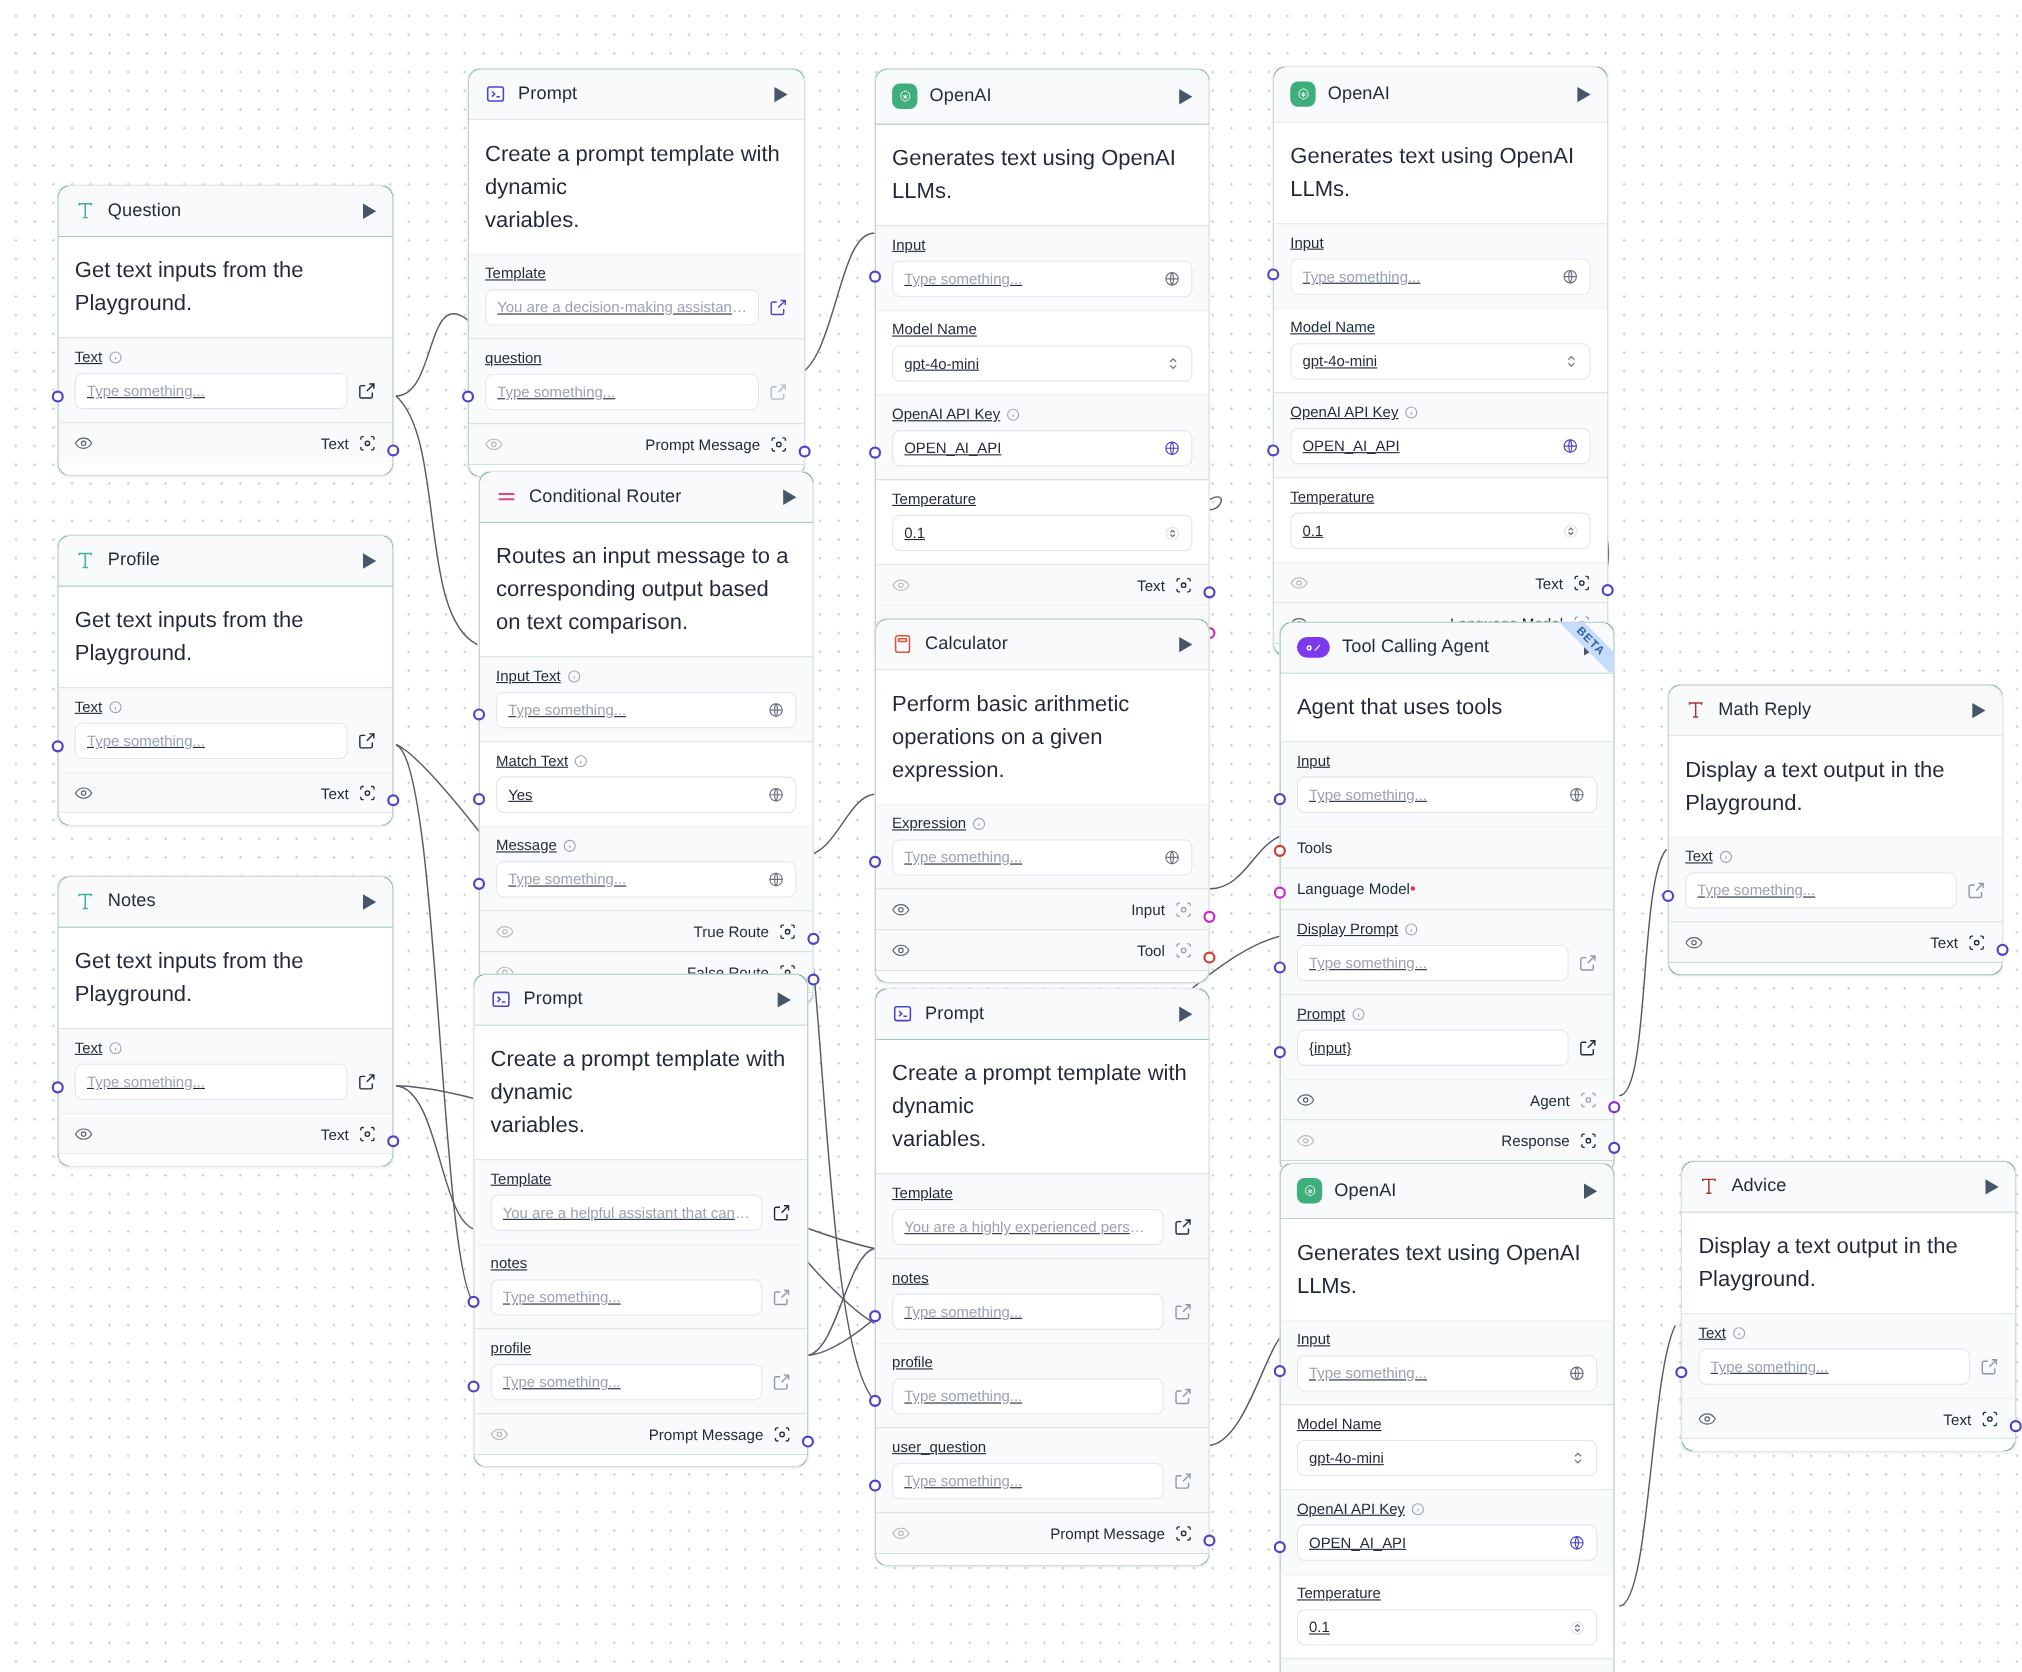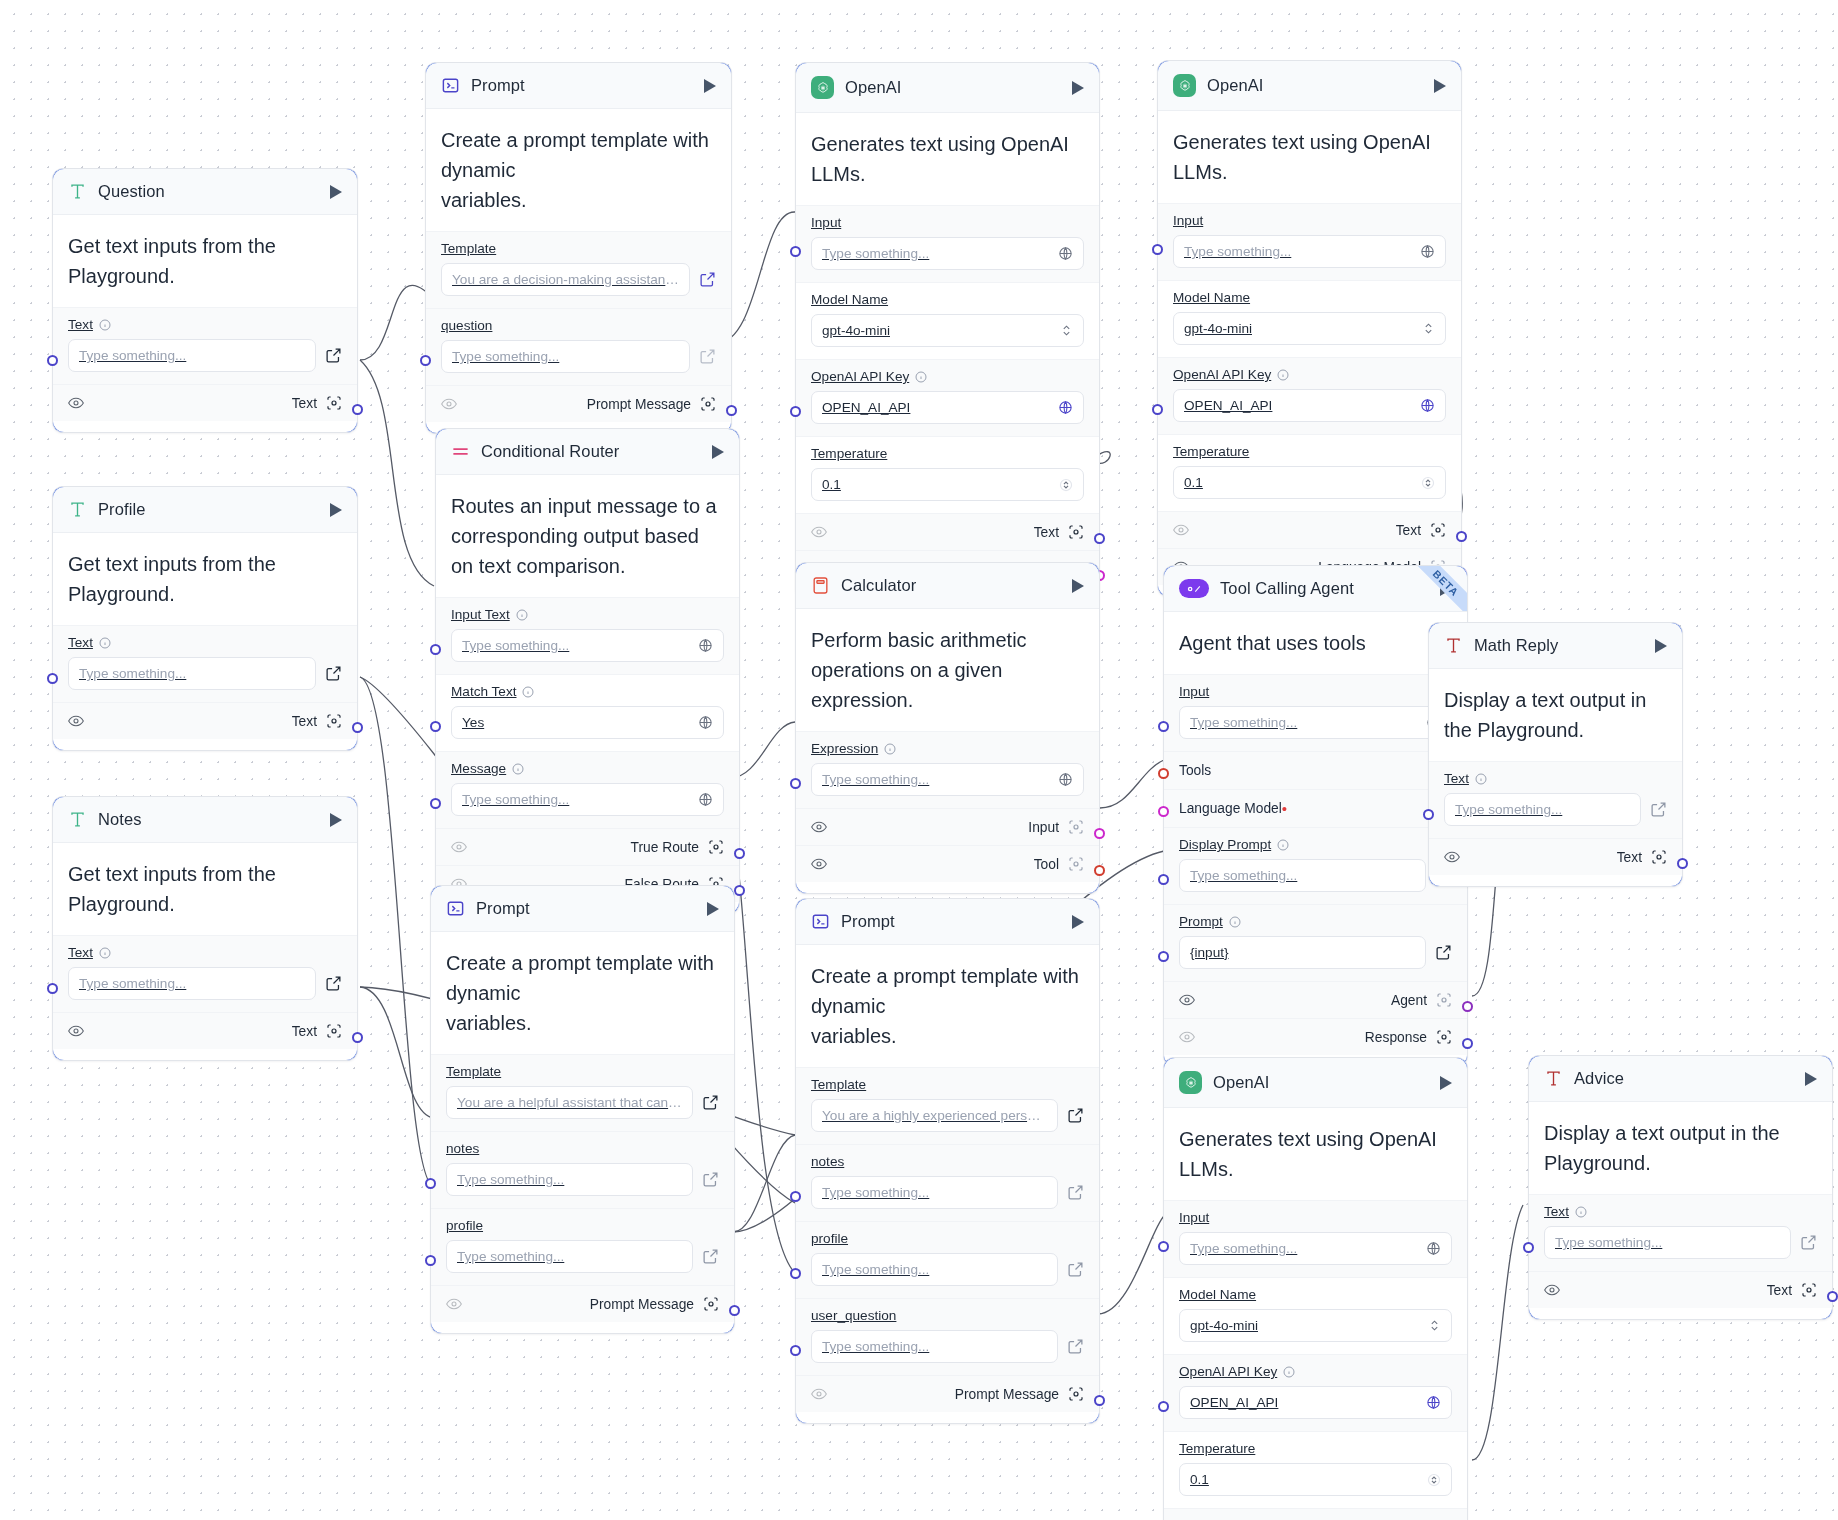--- a/index.html
+++ b/index.html
@@ -12,21 +12,21 @@
     background-position: 6px 6px;
     position:relative;
     overflow:hidden;
     color:#1e293b;
   }
   #canvas { position:absolute; inset:0; }
   #edges { position:absolute; left:0; top:0; width:1838px; height:1520px; pointer-events:none; z-index:5; }
 
   .node {
     position:absolute;
-    background:#1d4ed8;
+    background:#15803d;
     border:1px solid #e2e5ea;
     border-radius:11px;
     box-shadow:0 1px 2px rgba(16,24,40,.05);
     z-index:10;
     overflow:visible;
   }
   .nhead {
     display:flex; align-items:center; gap:11px;
     padding:13px 15px;
     background:#f8fafc;
@@ -1125,21 +1125,21 @@
           <svg class="ic" width="16" height="16" viewBox="0 0 24 24" fill="none" stroke="#9aa2b1" stroke-width="1.8">
             <path d="M3 7V5a2 2 0 0 1 2-2h2M17 3h2a2 2 0 0 1 2 2v2M21 17v2a2 2 0 0 1-2 2h-2M7 21H5a2 2 0 0 1-2-2v-2"></path>
             <circle cx="12" cy="12" r="3"></circle>
           </svg>
         </span>
 
   </div>
 
 </div>
 
-<div class="node" style="left:1428px; top:622px; width:255px;">
+<div class="node" style="left:1516px; top:622px; width:305px;">
   <div class="nhead">
     <span>
       <svg class="ic" width="19" height="19" viewBox="0 0 24 24" fill="none" stroke="#b03030" stroke-width="1.7">
             <path d="M5 6V4h14v2M12 4v16M9 20h6"></path>
           </svg>
     </span>
     <span class="ttl">Math Reply</span>
     <span class="play"></span>
   </div>
   <div class="ndesc">Display a text output in the Playground.</div>

